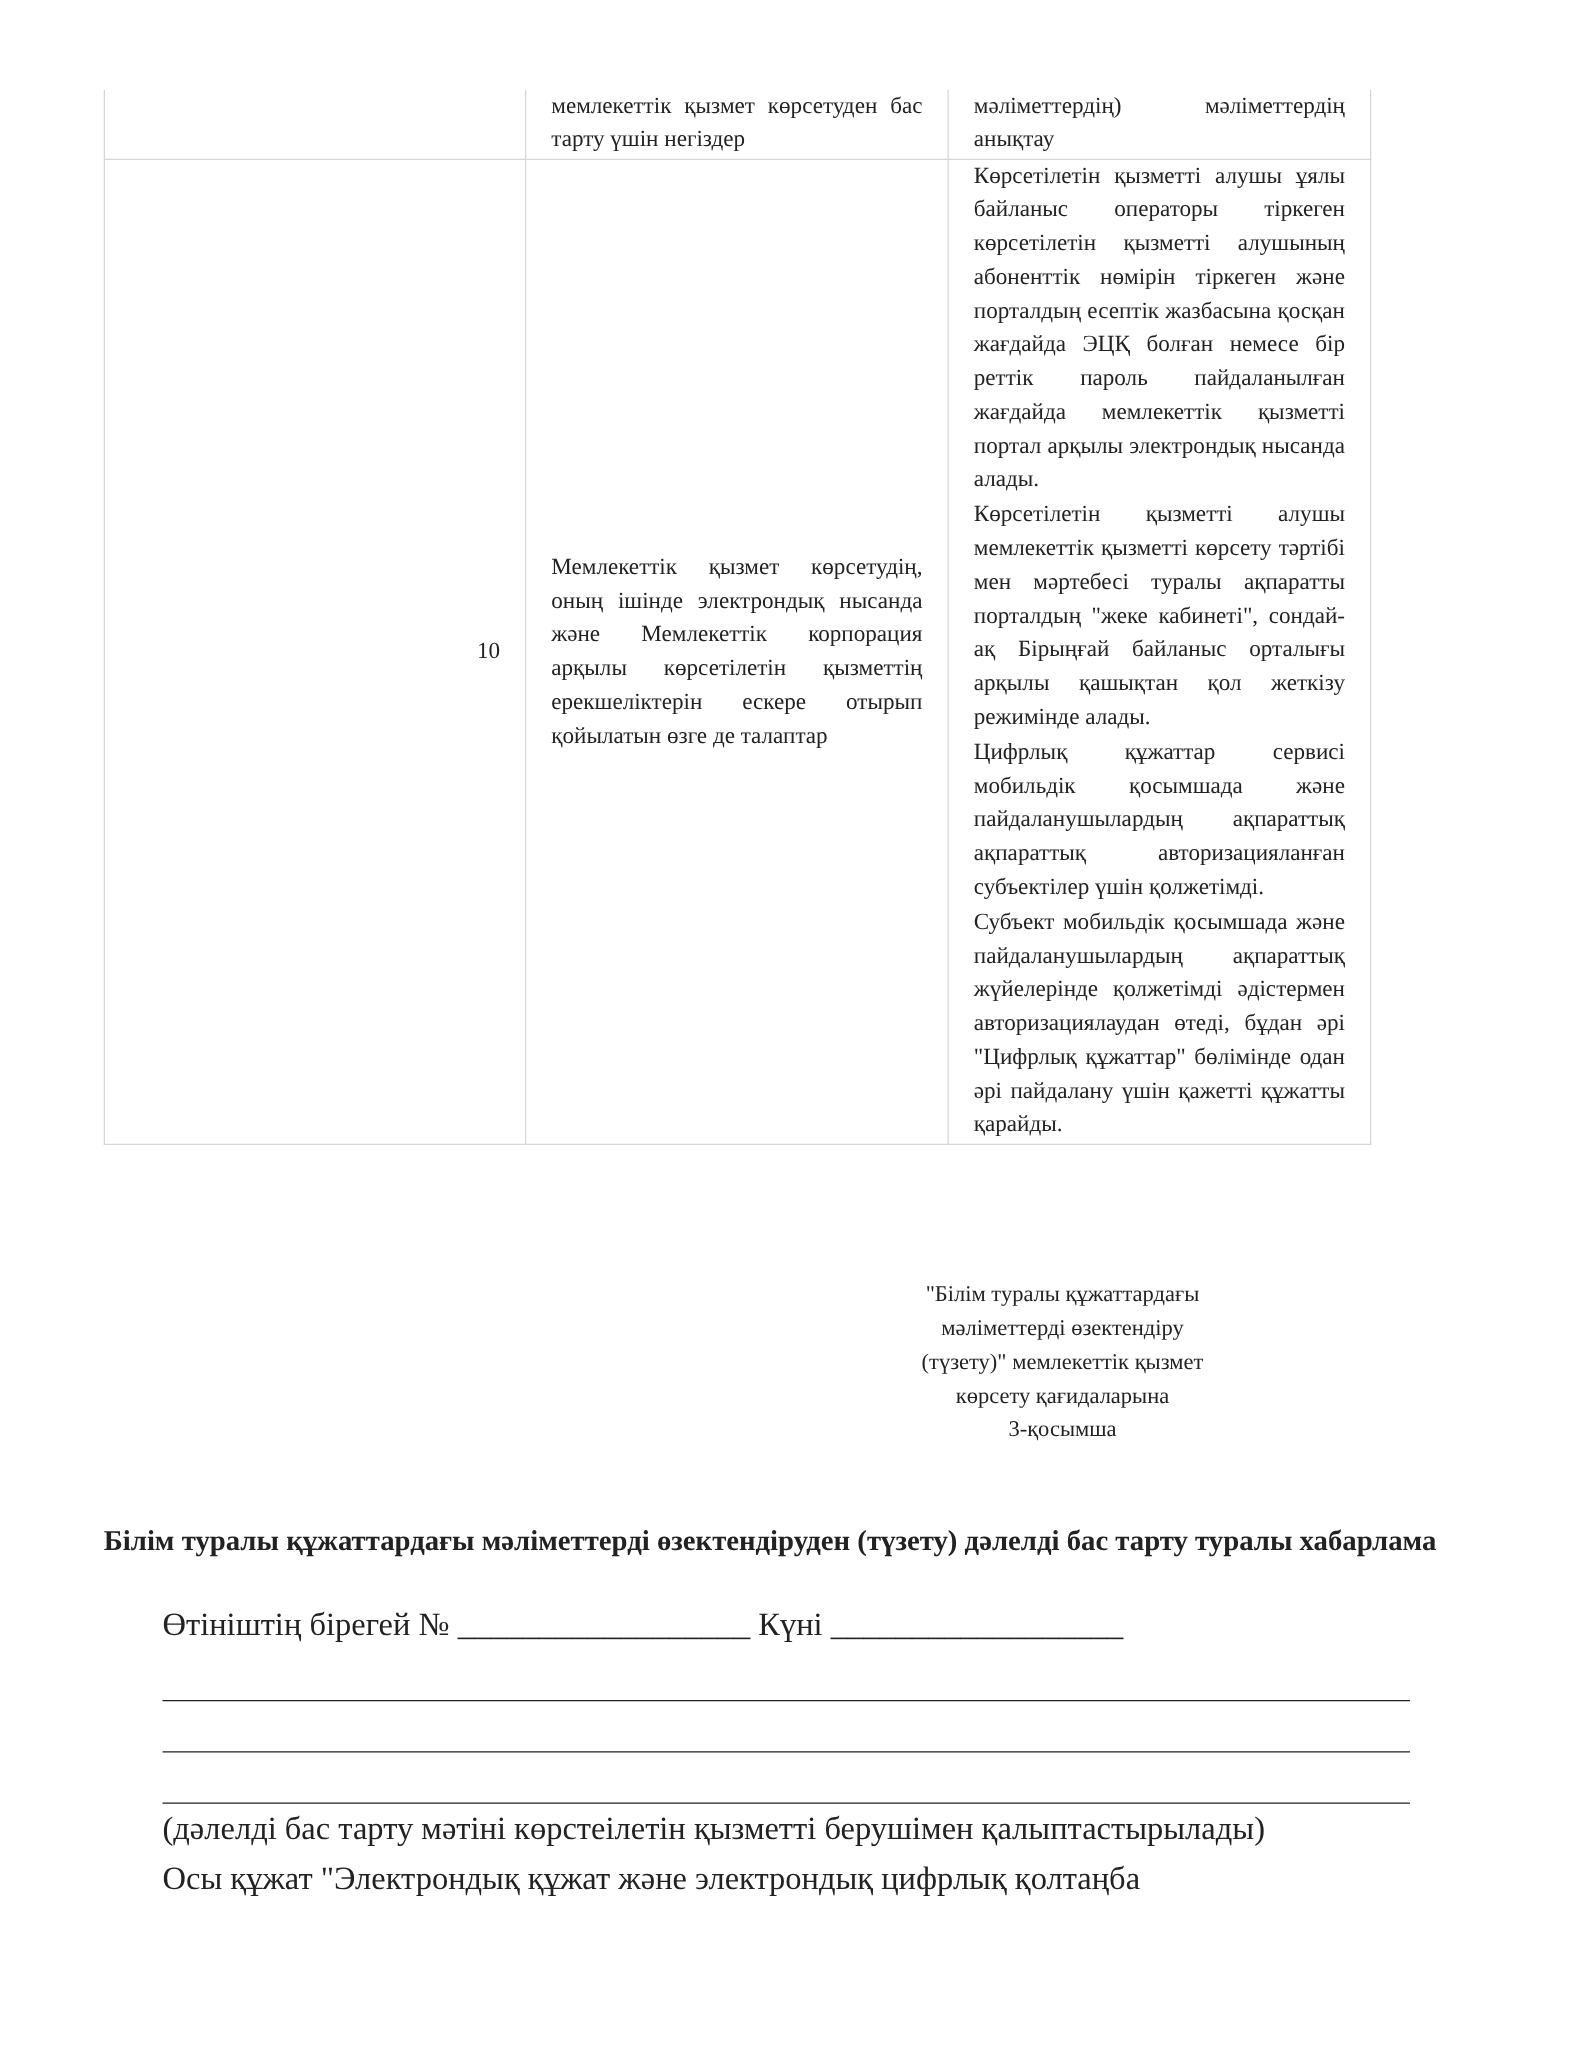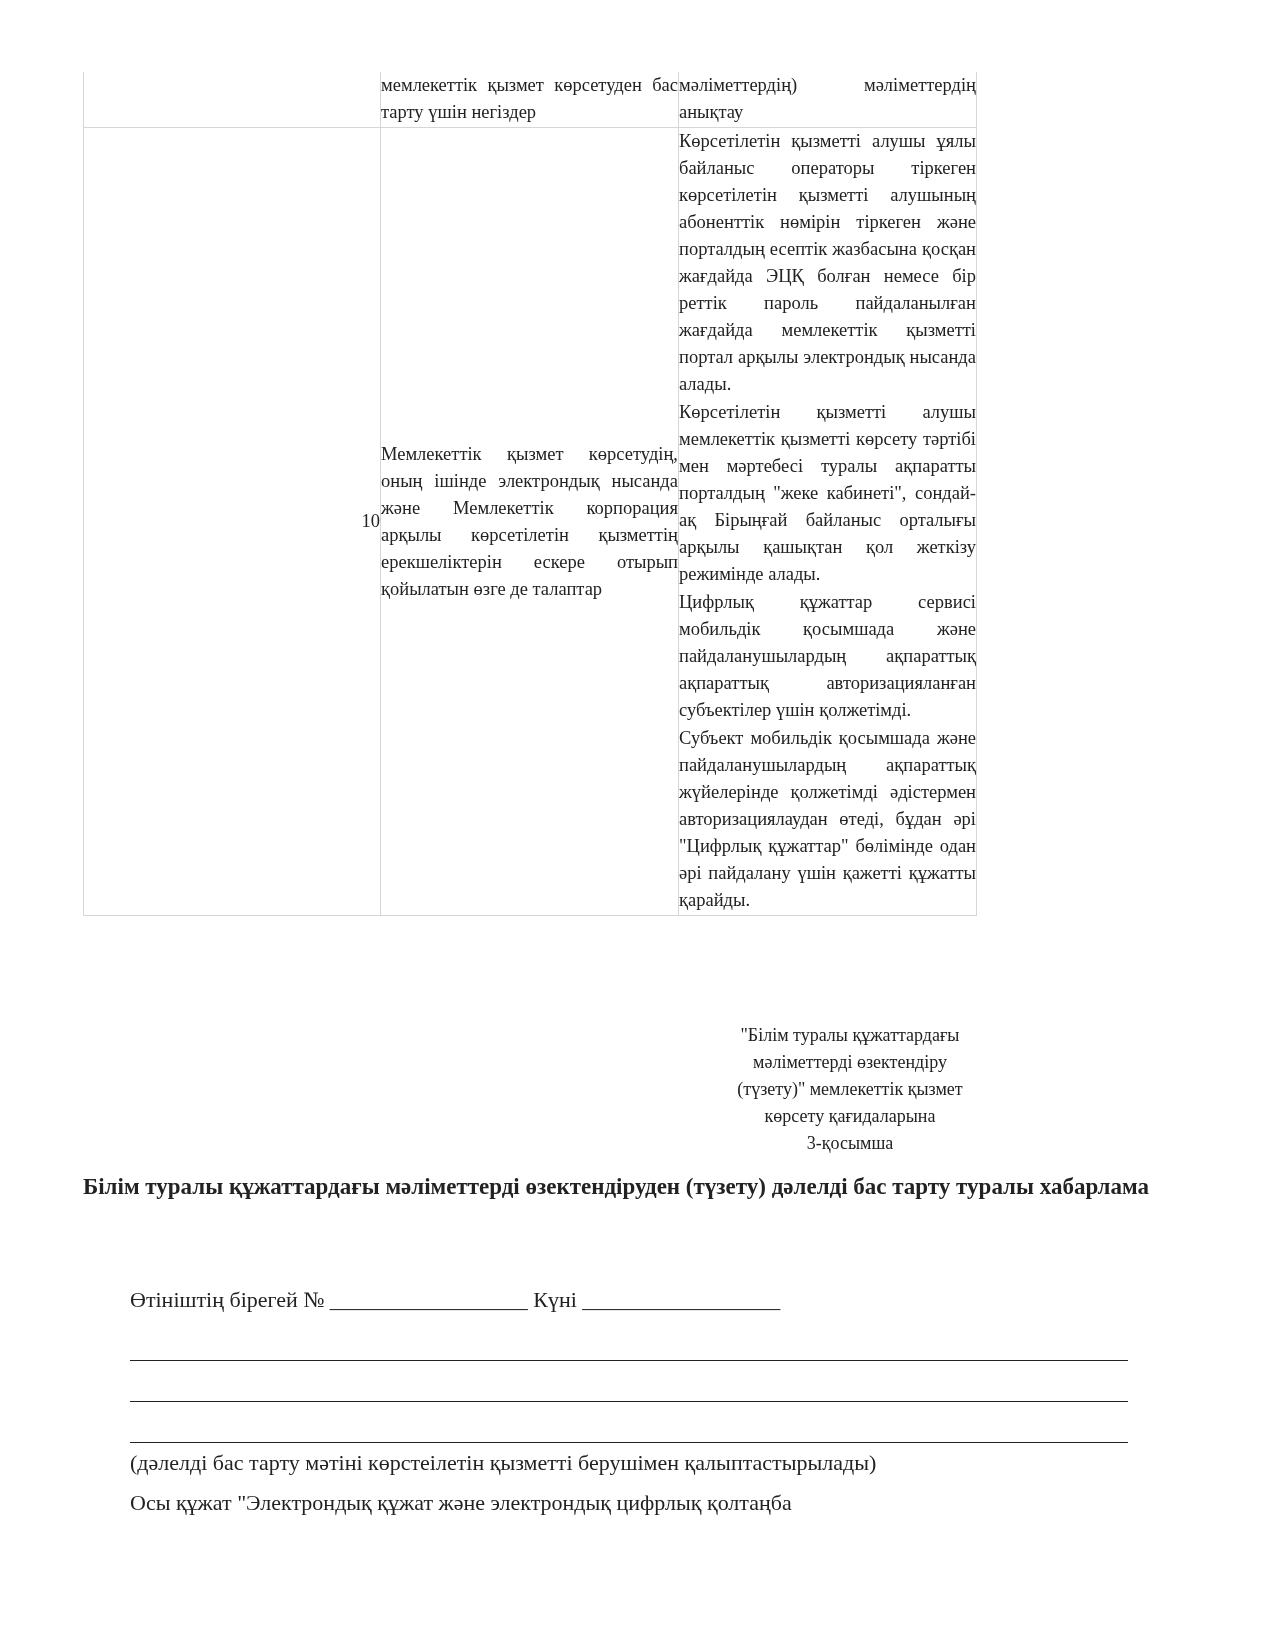--- a/index.html
+++ b/index.html
@@ -6,41 +6,41 @@
     body {
       width: 1275px; height: 1650px; position: relative; overflow: hidden;
       font-family: "Liberation Serif", "DejaVu Serif", serif; color: #222;
     }
     .tbl {
       position: absolute; left: 83px; top: 72px;
       border-collapse: collapse;
       font-size: 18.5px; line-height: 27px;
     }
     .tbl td {
-      border: 1.5px solid #d6d6d6; vertical-align: top; padding: 0 0;
+      border: 1.5px solid #d6d6d6; vertical-align: top; padding: 0 20px;
       text-align: justify;
     }
     .c1 { width: 296px; }
     .c2 { width: 297px; }
     .c3 { width: 297px; }
     .row1 td { border-top: none; height: 55px; }
     .row2 .c1, .row2 .c2 { vertical-align: middle; }
     .row2 .c1 { text-align: right; }
     .para { margin: 0 0 1px 0; }
     .appendix {
       position: absolute; left: 700px; width: 300px; top: 1022px;
       text-align: center; font-size: 18px; line-height: 27px;
     }
     .title {
-      position: absolute; left: 83px; top: 1168px; width: 1110px;
+      position: absolute; left: 83px; top: 1214px; width: 1110px;
       font-weight: bold; font-size: 23px; line-height: 38px;
     }
     .form {
       position: absolute; left: 130px; top: 1280px; width: 1000px;
-      font-size: 22px; line-height: 40px;
+      font-size: 26px; line-height: 40px;
     }
     .form .line { white-space: nowrap; }
     .form .blank-line { height: 40px; border-bottom: 1px solid #222; width: 998px; }
   </style>
 </head>
 <body>
 
 <table class="tbl">
   <tbody>
       <tr class="row1">

